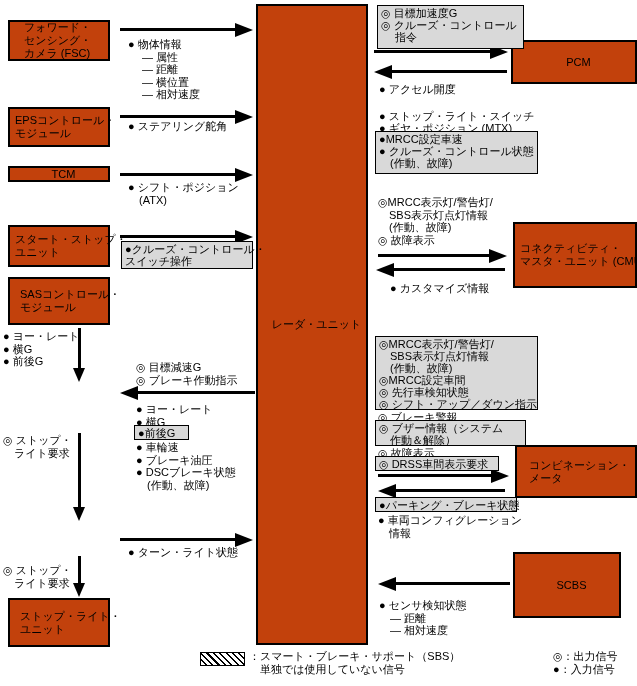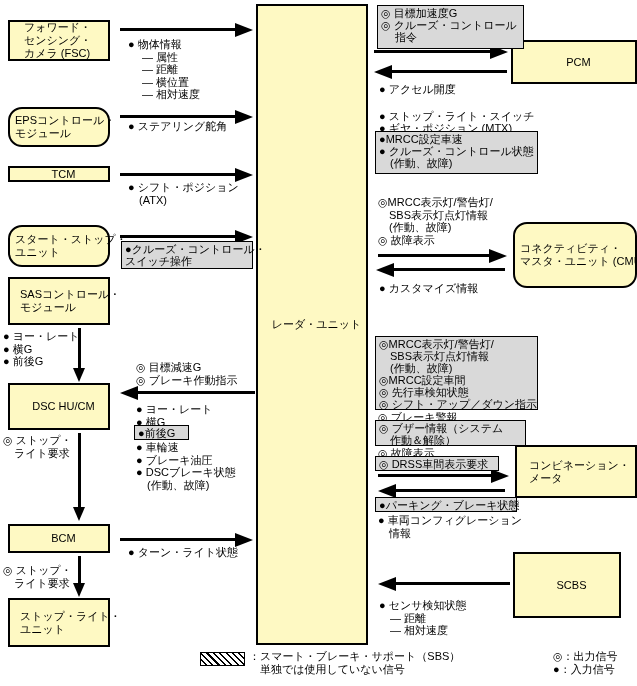--- a/index.html
+++ b/index.html
@@ -1,25 +1,25 @@
 <!DOCTYPE html>
 <html style="--sbs-bg: #d9d9d9; --bg: #ffffff;"><head>
 <meta charset="utf-8">
 <style>
   html,body{margin:0;padding:0;background:#fff;}
   #canvas{
     position:relative;width:637px;height:686px;background:var(--bg,#fff);
     font-family:"Liberation Sans","DejaVu Sans",sans-serif;color:#000;overflow:hidden;
   }
   .node{
-    position:absolute;border:2px solid #000;background:#fef9c3;box-sizing:border-box;
+    position:absolute;border:2px solid #000;background:#c2410c;box-sizing:border-box;
     display:flex;align-items:center;font-size:11px;line-height:13px;white-space:pre;
   }
   .ctr{justify-content:center;text-align:center;padding-left:9px;}
-  .pl5{padding-left:5px;border-radius:14px;}
+  .pl5{padding-left:5px;}
   .pl10{padding-left:10px;}
   .pl12{padding-left:12px;}
   .pl14{padding-left:14px;}
   .lbl{position:absolute;font-size:11px;line-height:12.5px;white-space:pre;}
   .sbs{
     background:var(--sbs-bg,#d9d9d9);border:1px solid #000;box-sizing:border-box;
     padding:1px 3px;line-height:12px;
   }
   .hline{position:absolute;height:3px;background:#000;}
   .hline.r::after{
@@ -48,22 +48,20 @@
   <div class="node pl14" style="left:8px;top:20px;width:102px;height:41px">フォワード・
 センシング・
 カメラ (FSC)</div>
   <div class="node pl5" style="left:8px;top:107px;width:102px;height:40px">EPSコントロール・
 モジュール</div>
   <div class="node ctr" style="left:8px;top:166px;width:102px;height:16px">TCM</div>
   <div class="node pl5" style="left:8px;top:225px;width:102px;height:42px">スタート・ストップ・
 ユニット</div>
   <div class="node pl10" style="left:8px;top:277px;width:102px;height:48px">SASコントロール・
 モジュール</div>
-  <div class="node ctr" style="left:8px;top:383px;width:102px;height:47px">DSC HU/CM</div>
-  <div class="node ctr" style="left:8px;top:524px;width:102px;height:29px">BCM</div>
   <div class="node pl10" style="left:8px;top:598px;width:102px;height:49px">ストップ・ライト・
 ユニット</div>
 
   <div class="node ctr" style="left:256px;top:4px;width:112px;height:641px">レーダ・ユニット</div>
 
   <div class="node ctr" style="left:511px;top:40px;width:126px;height:44px">PCM</div>
   <div class="node pl5" style="left:513px;top:222px;width:124px;height:66px">コネクティビティ・
 マスタ・ユニット (CMU)</div>
   <div class="node pl12" style="left:515px;top:445px;width:122px;height:53px">コンビネーション・
 メータ</div>
@@ -122,21 +120,21 @@
   <div class="lbl" style="left:379px;top:83px">● アクセル開度</div>
   <div class="lbl" style="left:379px;top:110px">● ストップ・ライト・スイッチ</div>
   <div class="lbl" style="left:379px;top:122px">● ギヤ・ポジション (MTX)</div>
   <div class="lbl sbs" style="left:375px;top:131px;width:163px;height:43px">●MRCC設定車速
 ● クルーズ・コントロール状態
 　(作動、故障)</div>
   <div class="lbl" style="left:378px;top:196px">◎MRCC表示灯/警告灯/
 　SBS表示灯点灯情報
 　(作動、故障)
 ◎ 故障表示</div>
-  <div class="lbl" style="left:379px;top:282px">● カスタマイズ情報</div>
+  <div class="lbl" style="left:390px;top:282px">● カスタマイズ情報</div>
   <div class="lbl sbs" style="left:375px;top:336px;width:163px;height:74px">◎MRCC表示灯/警告灯/
 　SBS表示灯点灯情報
 　(作動、故障)
 ◎MRCC設定車間
 ◎ 先行車検知状態
 ◎ シフト・アップ／ダウン指示</div>
   <div class="lbl" style="left:378px;top:411px">◎ ブレーキ警報</div>
   <div class="lbl sbs" style="left:375px;top:420px;width:151px;height:26px">◎ ブザー情報（システム
 　作動＆解除）</div>
   <div class="lbl" style="left:378px;top:447px">◎ 故障表示</div>

